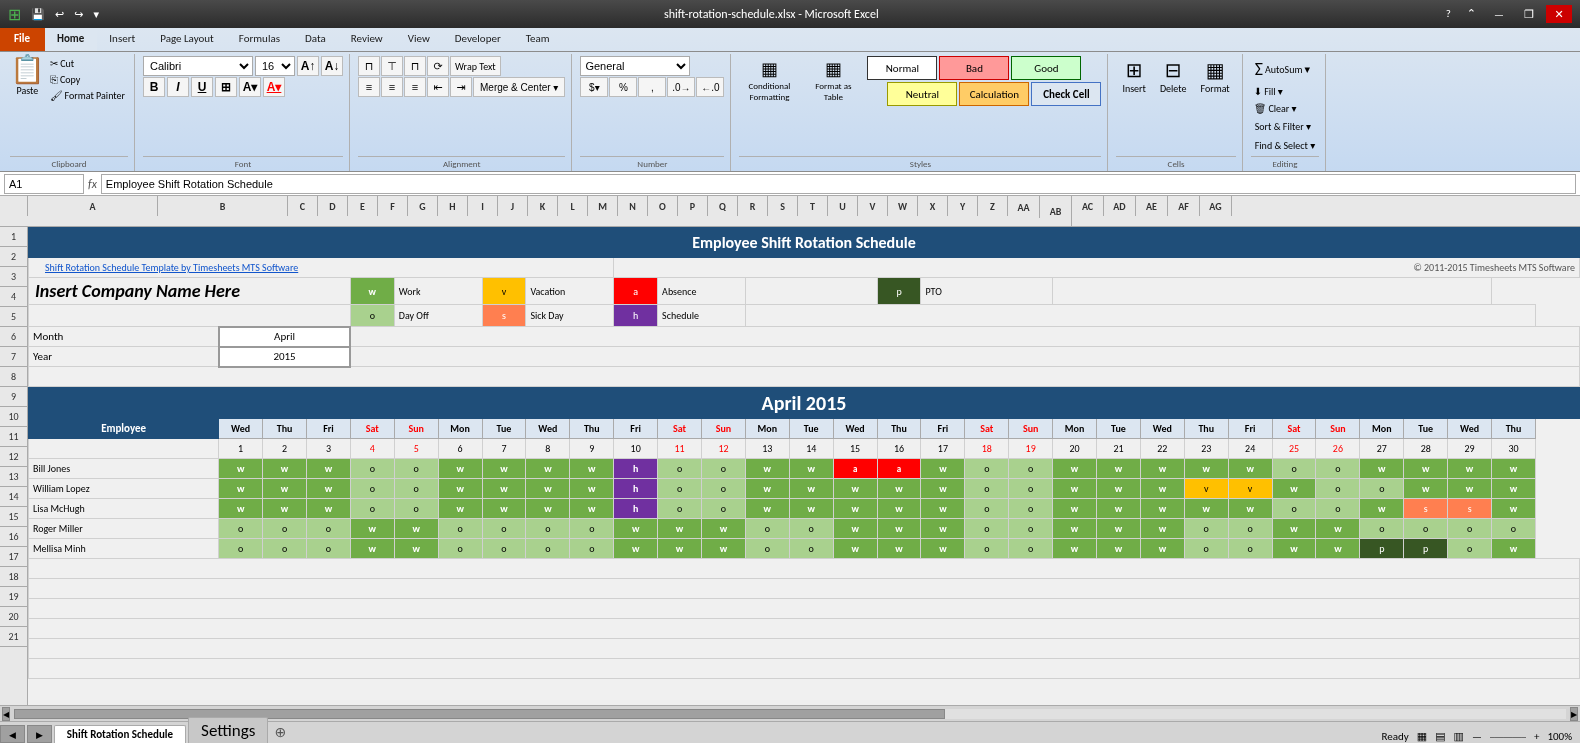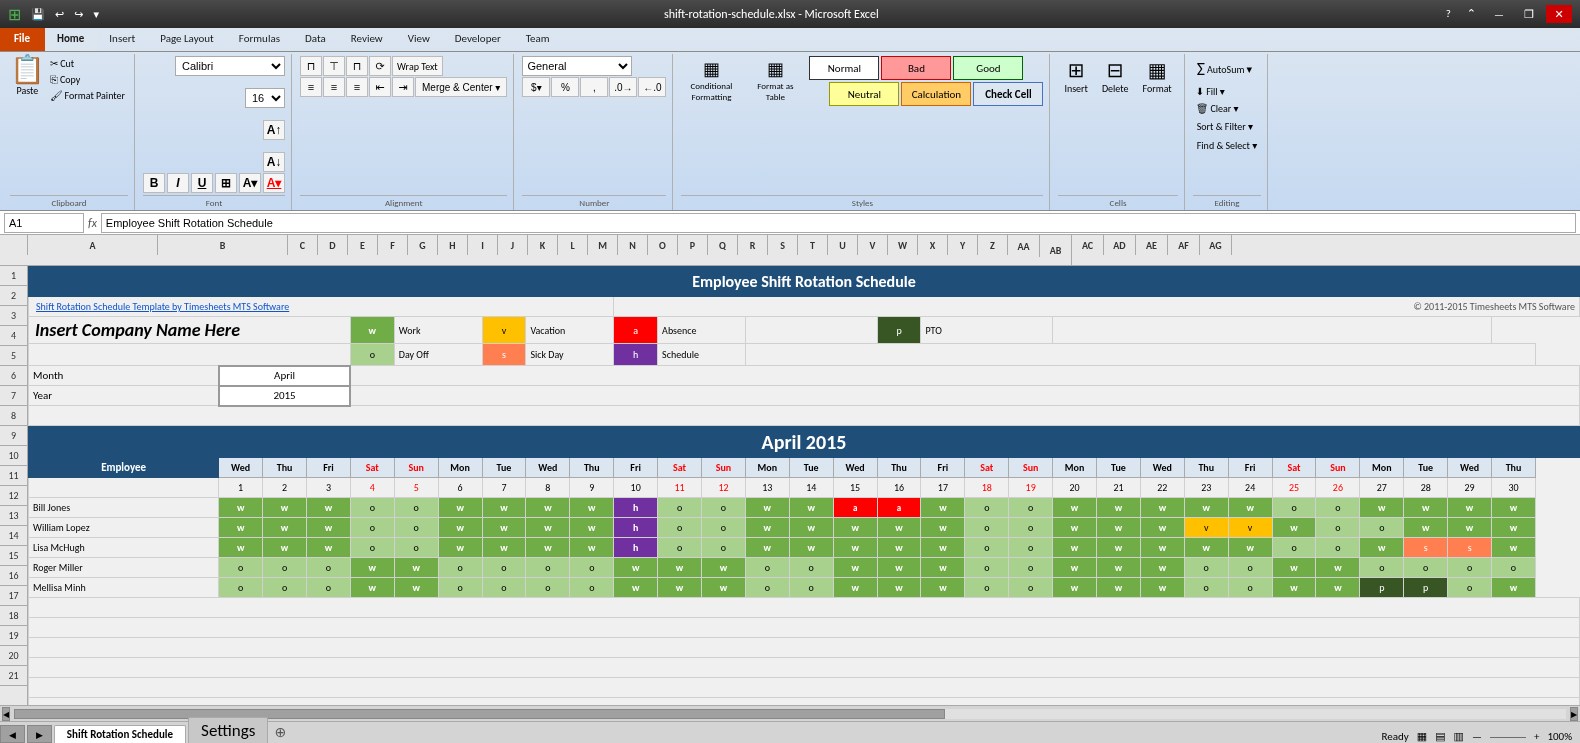--- a/index.html
+++ b/index.html
@@ -62,21 +62,21 @@
       border-top: 1px solid #b0b0b0;
       width: 100%;
       text-align: center;
       padding-top: 1px;
     }
     .ribbon-btn-row { display: flex; flex-direction: column; gap: 1px; }
     .ribbon-small { display: flex; align-items: center; gap: 2px; cursor: pointer; padding: 1px 3px; border-radius: 2px; font-size: 10px; }
 
     
     .font-controls { display: flex; flex-direction: column; gap: 1px; }
-    .font-row1 { display: flex; align-items: flex-end; gap: 12px; flex-direction: column; }
+    .font-row1 { display: flex; align-items: center; gap: 2px; }
     .font-row2 { display: flex; align-items: center; gap: 2px; }
     .font-select {
       font-size: 11px;
       height: 20px;
       padding: 0 2px;
       border: 1px solid #aaa;
       background: white;
       width: 110px;
     }
     .font-size-select {
@@ -596,21 +596,21 @@
             <col style="width:30px">
             <col style="width:30px">
           </colgroup>
 
           <tbody>
               <tr>
             <td colspan="32" style="background:#1f4e79; color:white; font-weight:bold; font-size:16px; text-align:center; height:30px; border:1px solid #1f4e79;">Employee Shift Rotation Schedule</td>
           </tr>
 
           <tr>
-            <td colspan="10" style="padding:2px 7px; height:20px; border:1px solid #d0d0d0;">
+            <td colspan="10" style="padding:2px 16px; height:20px; border:1px solid #d0d0d0;">
               <a href="#" style="color:#1155cc; font-size:10px; text-decoration:underline;">Shift Rotation Schedule Template by Timesheets MTS Software</a>
             </td>
             <td colspan="22" style="text-align:right; font-size:10px; color:#555; padding-right:4px; border:1px solid #d0d0d0;">© 2011-2015 Timesheets MTS Software</td>
           </tr>
 
           <tr>
             <td colspan="4" style="font-size:18px; font-weight:bold; font-style:italic; padding:2px 6px; border:1px solid #d0d0d0; height:22px;">Insert Company Name Here</td>
             <td style="background:#70ad47; color:white; font-weight:bold; text-align:center; font-size:10px; border:1px solid #d0d0d0;">w</td>
             <td colspan="2" style="font-size:10px; padding-left:4px; border:1px solid #d0d0d0;">Work</td>
             <td style="background:#ffc000; text-align:center; font-size:10px; border:1px solid #d0d0d0;">v</td>

